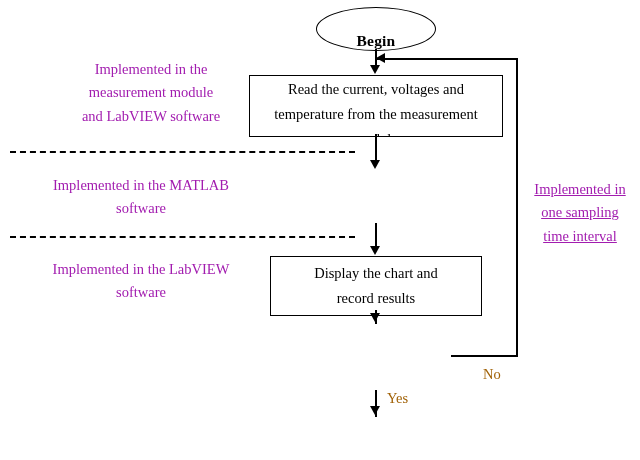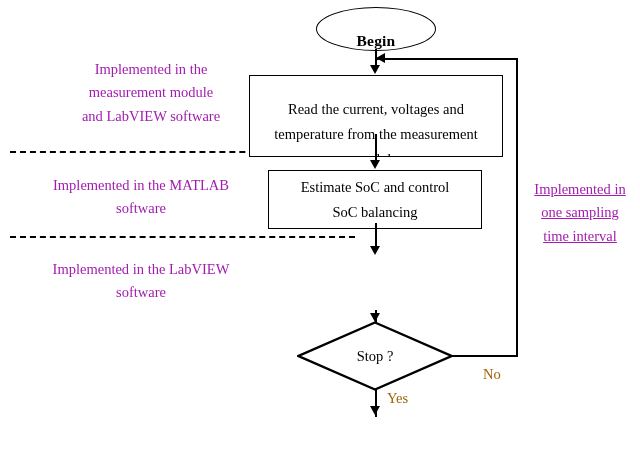--- a/index.html
+++ b/index.html
@@ -45,21 +45,21 @@
 
   
   .process {
     position: absolute;
     border: 1.5px solid #000;
     background: #fff;
     overflow: hidden;
     text-align: center;
     font-size: 14.5px;
     line-height: 1.72;
-    padding-top: 21px;
+    padding-top: 1px;
   }
   .process .ln { display: block; white-space: nowrap; }
 
   
   .diamond-wrap { position: absolute; }
   .diamond-wrap svg { display: block; }
   .diamond-label {
     position: absolute;
     inset: 0;
     display: flex;
@@ -133,38 +133,32 @@
 
   <div class="process" style="left:249px; top:75px; width:252px; height:59px;">
     <span class="ln">Read the current, voltages and</span>
     <span class="ln">temperature from the measurement</span>
     <span class="ln">module</span>
   </div>
 
   <div class="vline" style="left:375px; top:134px; height:27px;"></div>
   <div class="arrow-down" style="left:369.5px; top:160px;"></div>
 
-  <div class="process" style="left:268px; top:170px; width:212px; height:53px; padding-top:4px;">
-    <span class="ln">Estimate SoC and control</span>
-    <span class="ln">SoC balancing</span>
-  </div>
 
   <div class="vline" style="left:375px; top:223px; height:25px;"></div>
   <div class="arrow-down" style="left:369.5px; top:246px;"></div>
 
+  <div class="process" style="left:270px; top:256px; width:210px; height:54px; padding-top:4px;">
+    <span class="ln">Display the chart and</span>
+    <span class="ln">record results</span>
+  </div>
 
   <div class="vline" style="left:375px; top:310px; height:14px;"></div>
   <div class="arrow-down" style="left:369.5px; top:313px;"></div>
 
-  <div class="diamond-wrap" style="left:297px; top:321px; width:156px; height:70px;">
-    <svg width="156" height="70" viewBox="0 0 156 70">
-      <polygon points="78,1.5 154.5,35 78,68.5 1.5,35" fill="#ffffff" stroke="#000000" stroke-width="2.4"></polygon>
-    </svg>
-    <div class="diamond-label">Stop ?</div>
-  </div>
 
   <div class="vline" style="left:375px; top:390px; height:27px;"></div>
   <div class="arrow-down" style="left:369.5px; top:406px;"></div>
   <div class="edge-label" style="left:387px; top:390px;">Yes</div>
 
 
   <div class="hline" style="left:451px; top:355px; width:67px;"></div>
 
   <div class="vline" style="left:516px; top:58px; height:299px;"></div>
 

